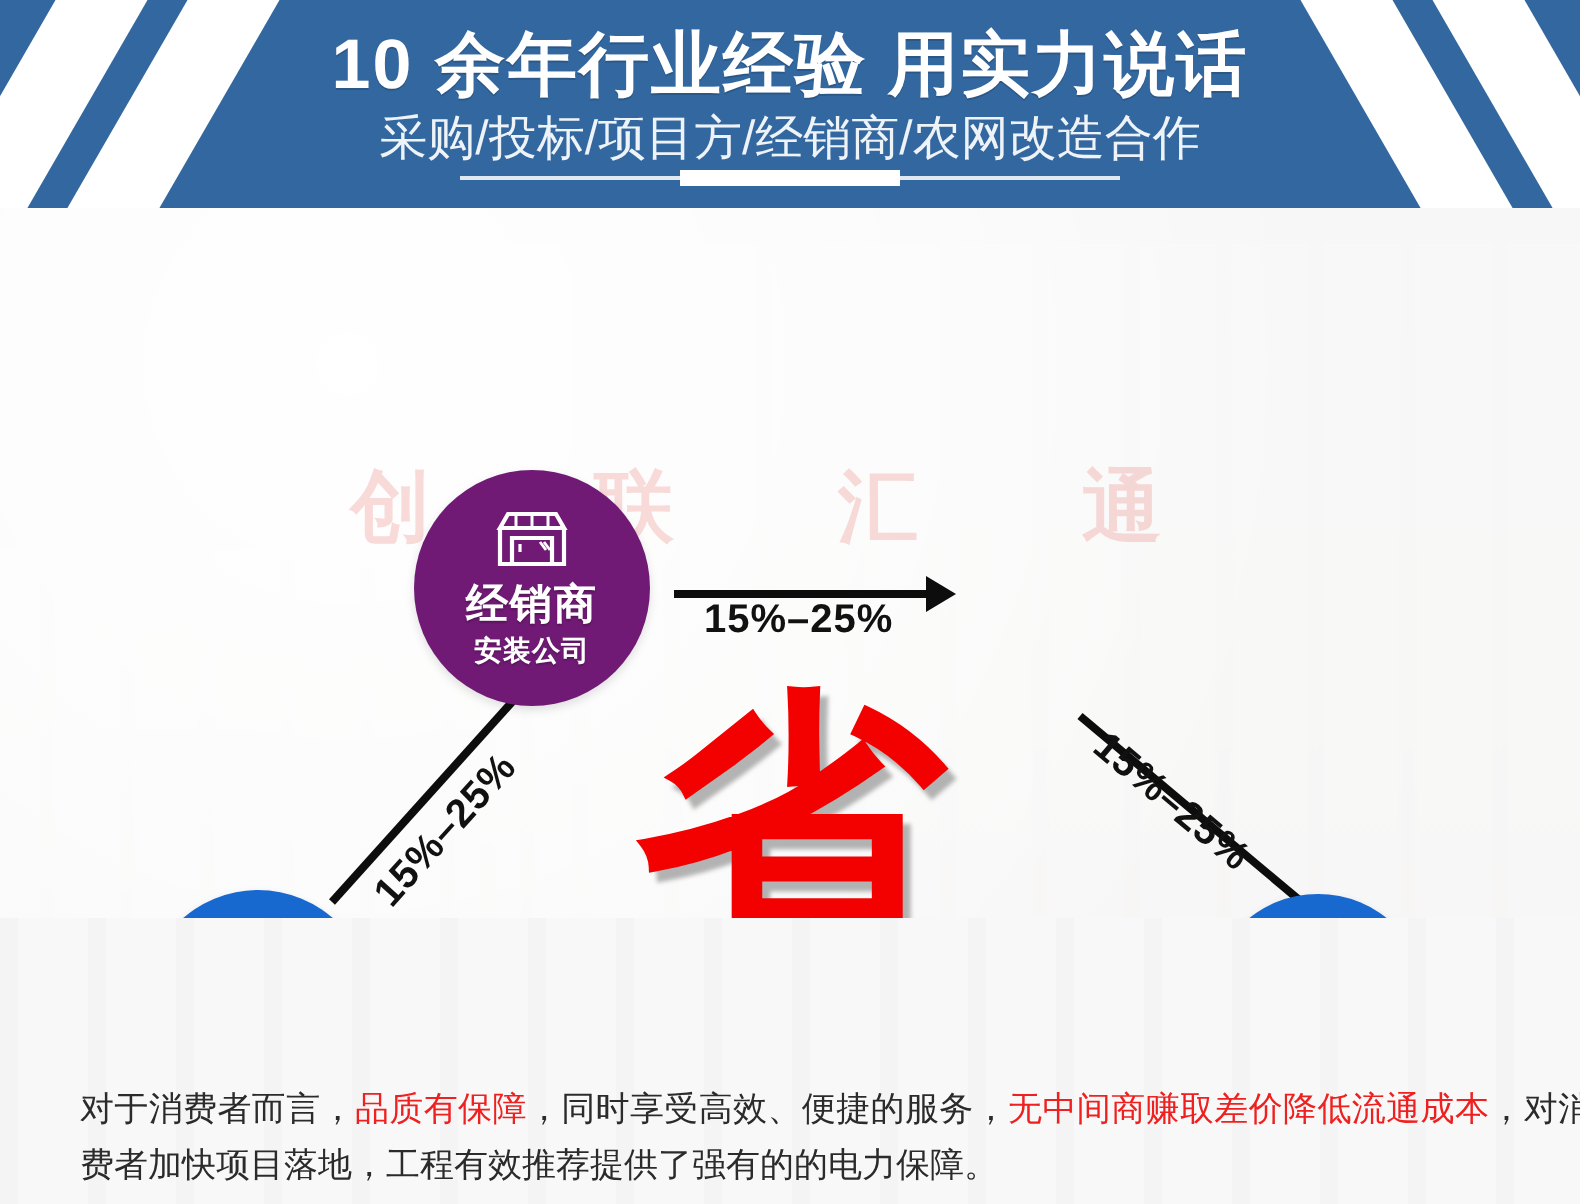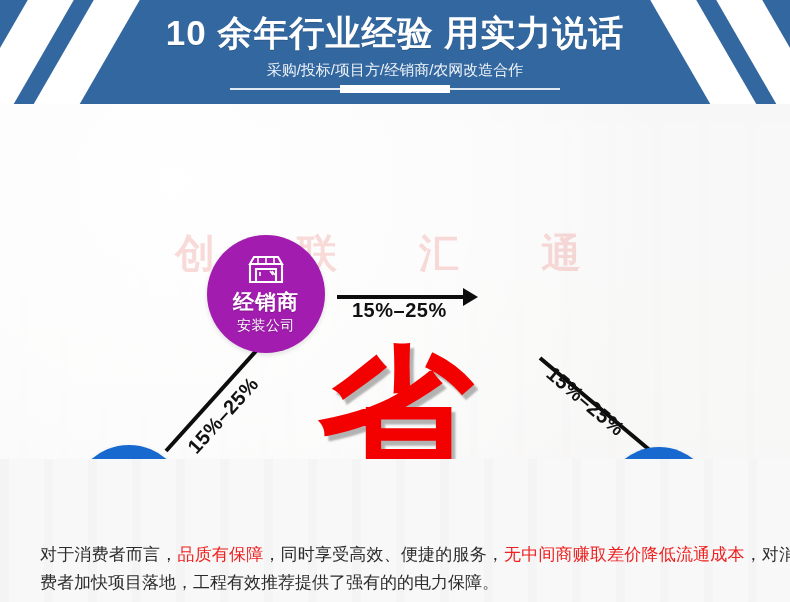--- a/index.html
+++ b/index.html
@@ -24,21 +24,21 @@
   .chev.r2{right:62px;transform:skewX(30deg);}
 
   #header .htitle{
     position:absolute;left:0;right:0;top:11px;text-align:center;
     color:#ffffff;font-size:35px;font-weight:bold;letter-spacing:1px;
     line-height:44px;white-space:nowrap;
     text-shadow:0 1px 0 rgba(0,0,0,.15);
   }
   #header .hsub{
     position:absolute;left:0;right:0;top:57px;text-align:center;
-    color:#eef3f8;font-size:15px;line-height:26px;white-space:nowrap;
+    color:#eef3f8;font-size:24px;line-height:26px;white-space:nowrap;
   }
   #header .rule{
     position:absolute;left:50%;transform:translateX(-50%);
     top:88px;width:330px;height:2px;background:rgba(255,255,255,.85);
   }
   #header .rule .thick{
     position:absolute;left:50%;transform:translateX(-50%);
     top:-3px;width:110px;height:8px;background:#ffffff;
   }
 
@@ -88,24 +88,24 @@
 
   
   .node{
     position:absolute;border-radius:50%;color:#fff;text-align:center;
     display:flex;flex-direction:column;align-items:center;justify-content:center;
     box-shadow:0 2px 5px rgba(0,0,0,.12);
   }
   .node .nicon{display:block;line-height:0;margin-bottom:2px;}
   .node .nlabel{font-size:21px;font-weight:bold;letter-spacing:1px;
     text-shadow:0 1px 1px rgba(0,0,0,.22);}
-  .node .nsub{font-size:14px;font-weight:normal;margin-top:1px;letter-spacing:.5px;
+  .node .nsub{font-size:14px;font-weight:bold;margin-top:1px;letter-spacing:.5px;
     text-shadow:0 1px 1px rgba(0,0,0,.2);}
 
-  #node-dealer{left:207px;top:131px;width:118px;height:118px;background:#a21caf;}
+  #node-dealer{left:207px;top:131px;width:118px;height:118px;background:#701a75;}
   #node-bureau{left:472px;top:146px;width:100px;height:100px;background:#f97d12;}
   #node-chuanlian{left:72px;top:341px;width:114px;height:114px;background:#1769d0;}
   #node-consumer{left:604px;top:343px;width:110px;height:110px;background:#1769d0;}
 
   
   .arrow-h{position:absolute;height:4px;background:#0d0d0d;}
   .arrow-h .head{
     position:absolute;right:-13px;top:-7px;width:0;height:0;
     border-top:9px solid transparent;border-bottom:9px solid transparent;
     border-left:15px solid #0d0d0d;

